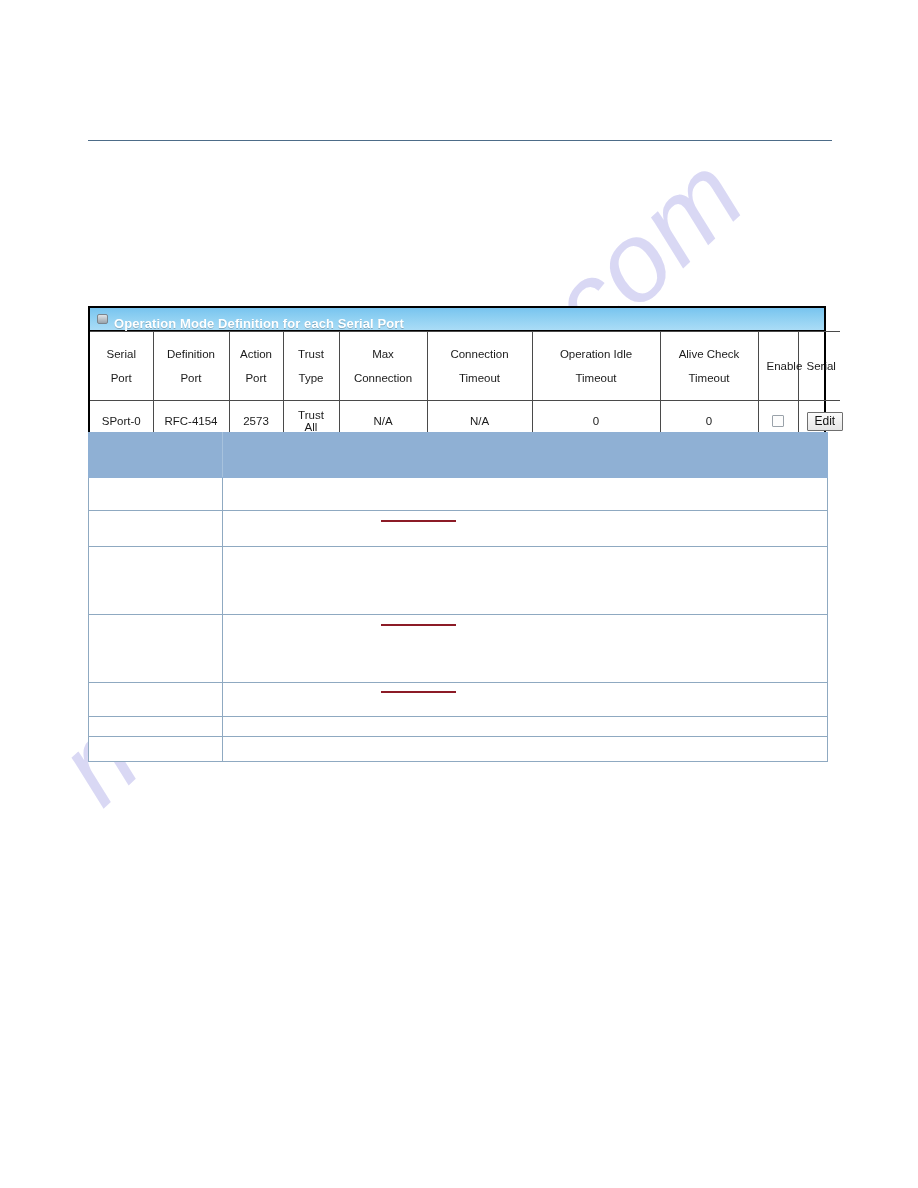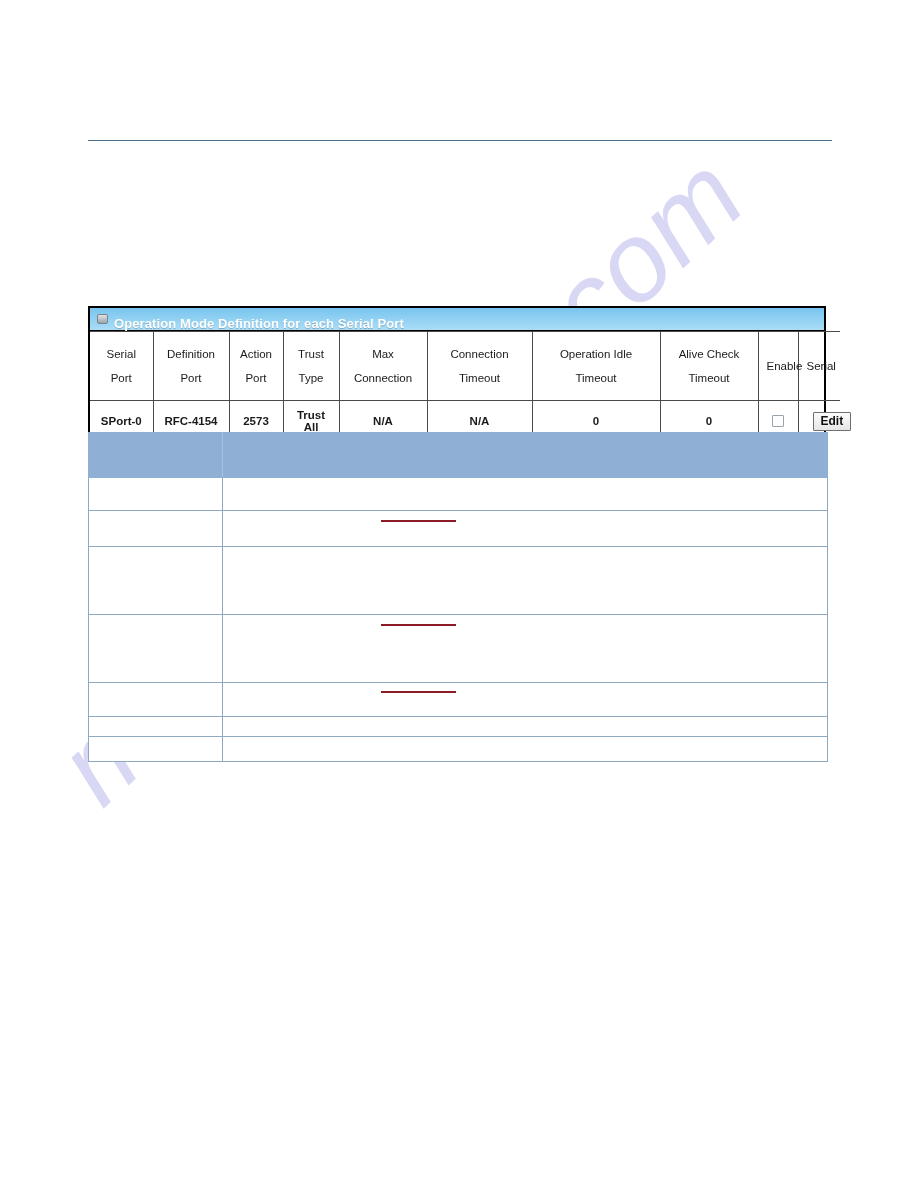--- a/index.html
+++ b/index.html
@@ -119,21 +119,21 @@
   table.grid th .l1, table.grid th .l2 {
     display: block;
   }
   table.grid td {
     height: 23px;
   }
   table.grid tr.head-row th:first-child,
   table.grid tr.data-row td:first-child { border-left: none; }
   table.grid tr.head-row th:last-child,
   table.grid tr.data-row td:last-child { border-right: none; }
-  table.grid tr.data-row td { border-bottom: none; font-weight: bold; }
+  table.grid tr.data-row td { border-bottom: none; }
 
   td.accent-val { color: #7b2b33; }
 
   .cb {
     display: inline-block;
     width: 12px;
     height: 12px;
     border: 1px solid #9aa2aa;
     background: #fdfdfd;
     border-radius: 1px;
@@ -145,21 +145,20 @@
     min-width: 34px;
     padding: 1px 7px 2px 7px;
     font-size: 12px;
     font-family: "Liberation Sans", sans-serif;
     color: #111111;
     background: linear-gradient(to bottom, #fbfbfb, #e6e6e6);
     border: 1px solid #6f6f6f;
     border-radius: 1px;
     line-height: 14px;
     box-sizing: border-box;
-    margin-left: 6px;
   }
 
   
   #desc-table {
     position: absolute;
     left: 88px;
     top: 432px;
     width: 740px;
     border-collapse: collapse;
     table-layout: fixed;

